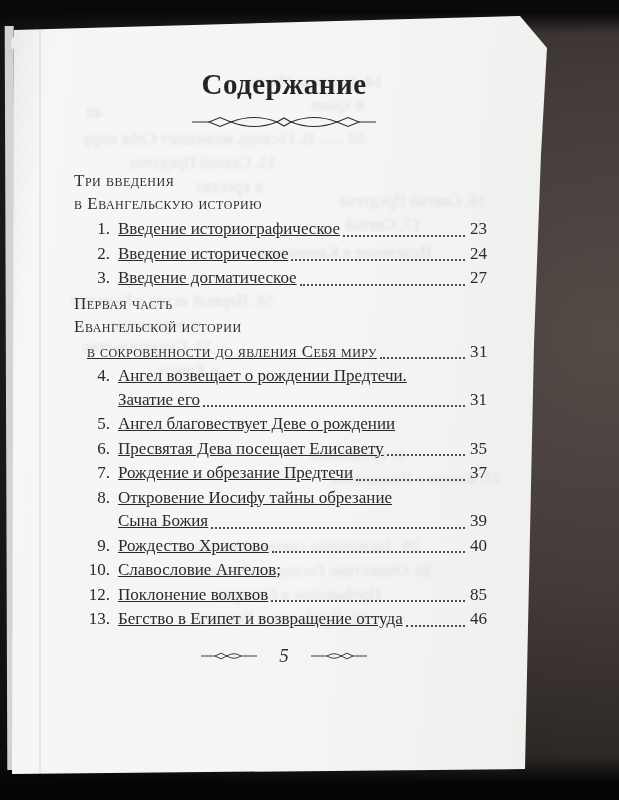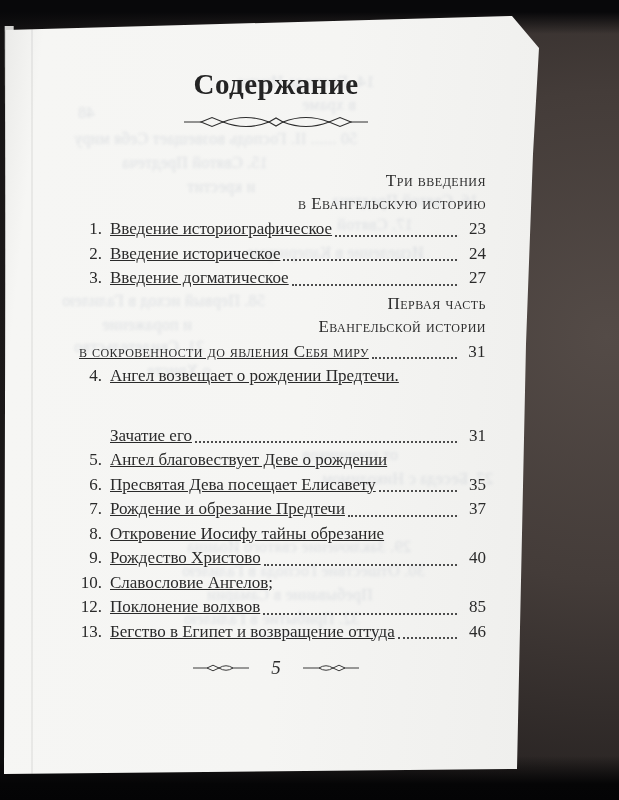--- a/index.html
+++ b/index.html
@@ -5,43 +5,43 @@
   html,body{margin:0;padding:0;}
   body{width:619px;height:800px;overflow:hidden;background:#0b0a0b;}
   .scene{position:relative;width:619px;height:800px;
     background:
       linear-gradient(to bottom,#08080a 0px,#08080a 12px,rgba(8,8,10,0) 34px),
       linear-gradient(to top,#040405 0px,#050506 16px,rgba(4,4,5,0) 44px),
       radial-gradient(120% 90% at 98% 42%, #544b47 0%, #443c39 34%, #2a2524 62%, #0e0d0e 100%);
     font-family:"Liberation Serif","DejaVu Serif",serif;}
   .under-pages{position:absolute;left:6px;top:26px;width:9px;height:744px;background:#d3d3d1;transform:rotate(-0.2deg);}
   .speck{position:absolute;left:11px;top:37px;width:8px;height:12px;background:#e9e9e9;border-radius:50% 60% 50% 40%;}
-  .page{position:absolute;left:2px;top:14px;width:540px;height:764px;
+  .page{position:absolute;left:10px;top:14px;width:540px;height:764px;
     background:linear-gradient(96deg,#e9e9e7 0%,#f6f6f4 7%,#f5f5f3 55%,#efefed 97%);
     clip-path:polygon(4px 16px,510px 2px,537px 34px,531px 140px,524px 330px,520px 520px,515px 755px,2px 760px);}
   .gutter-line{position:absolute;left:29px;top:0;width:2px;height:100%;background:rgba(60,60,60,0.07);}
   .ghost-layer{position:absolute;left:0;top:0;width:100%;height:100%;z-index:1;pointer-events:none;}
   .ghost-layer span{position:absolute;display:inline-block;transform:scaleX(-1);filter:blur(1.4px);
     color:#a9b1bf;opacity:0.30;white-space:nowrap;letter-spacing:0.3px;}
   .content{position:absolute;left:64px;top:0;width:420px;z-index:2;color:#2a2a2a;}
   .page-title{margin:54px 0 0;text-align:center;font-size:29px;font-weight:bold;letter-spacing:0.5px;color:#242424;}
   .title-ornament{display:block;margin:12px auto 38px;}
-  .toc-heading{margin:2px 0;text-align:right;font-size:17px;line-height:23px;font-variant:small-caps;
+  .toc-heading{margin:2px 0;text-align:left;font-size:17px;line-height:23px;font-variant:small-caps;
     letter-spacing:0.5px;color:#2d2d2d;}
   .entry{margin-top:1px;font-size:17px;line-height:23.5px;}
   .eline{white-space:nowrap;}
   .eline.last{display:flex;align-items:baseline;}
   .txt{white-space:nowrap;text-decoration:underline;}
   .numbered .num{display:inline-block;width:36px;text-align:right;margin-right:8px;flex:none;}
-  .numbered .cont{padding-left:44px;margin-top:36px;}
+  .numbered .cont{padding-left:44px;}
   .roman{font-variant:small-caps;letter-spacing:0.4px;}
   .roman .num{margin-right:7px;flex:none;}
   .roman .cont{padding-left:13px;}
   .leader{flex:1;min-width:10px;margin:0 5px 0 3px;border-bottom:2px dotted #4c4c4c;align-self:flex-end;margin-bottom:4px;}
-  .pg{min-width:24px;text-align:right;flex:none;}
+  .pg{min-width:24px;flex:none;}
   .page-footer{margin-top:14px;display:flex;justify-content:center;align-items:center;gap:22px;}
   .page-number{font-style:italic;font-size:19px;color:#2e2e2e;}
   .flourish{display:block;}
   .flourish.right{transform:scaleX(-1);}
 </style>
 </head>
 <body>
 
 <div class="scene">
   <div class="under-pages"></div>
@@ -145,20 +145,25 @@
           <div class="entry numbered">
             <div class="eline last">
               <span class="num">7.</span>
               <span class="txt">Рождение и обрезание Предтечи</span>
               <span class="leader"></span>
               <span class="pg">37</span>
             </div>
           </div>
           <div class="entry numbered">
             <div class="eline"><span class="num">8.</span><span class="txt">Откровение Иосифу тайны обрезание</span></div>
+            <div class="eline cont last">
+              <span class="txt">Сына Божия</span>
+              <span class="leader"></span>
+              <span class="pg">39</span>
+            </div>
           </div>
           <div class="entry numbered">
             <div class="eline last">
               <span class="num">9.</span>
               <span class="txt">Рождество Христово</span>
               <span class="leader"></span>
               <span class="pg">40</span>
             </div>
           </div>
           <div class="entry numbered">

